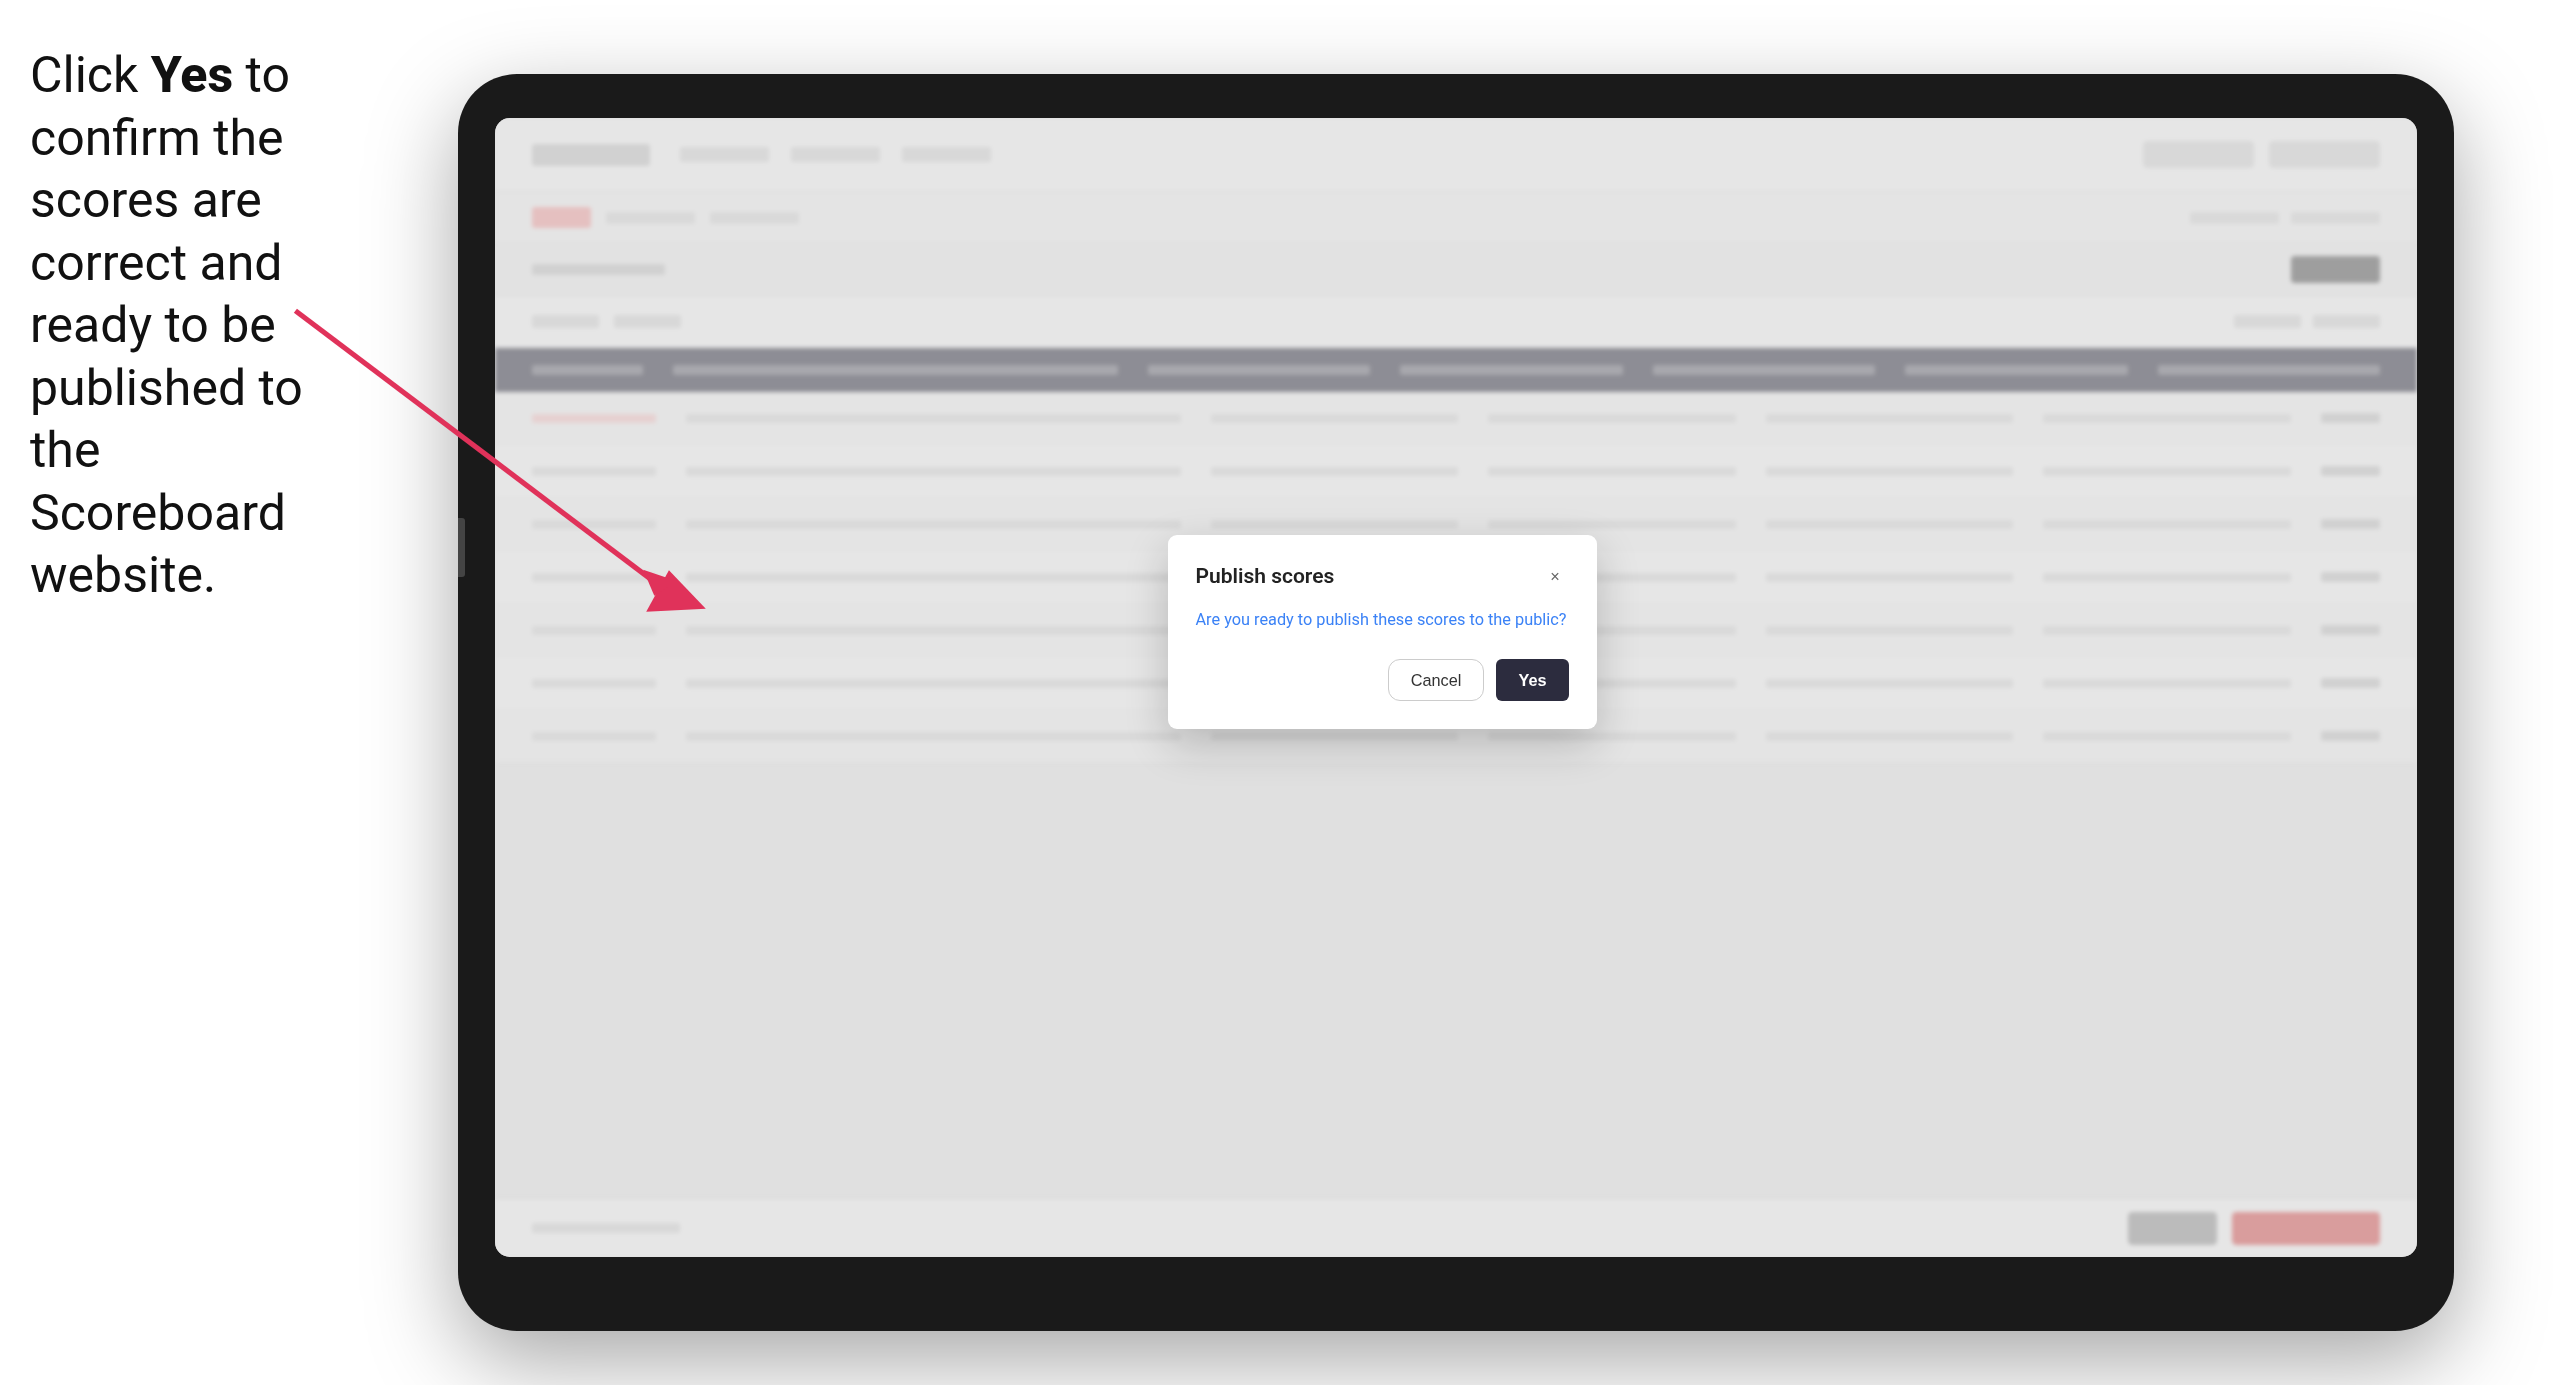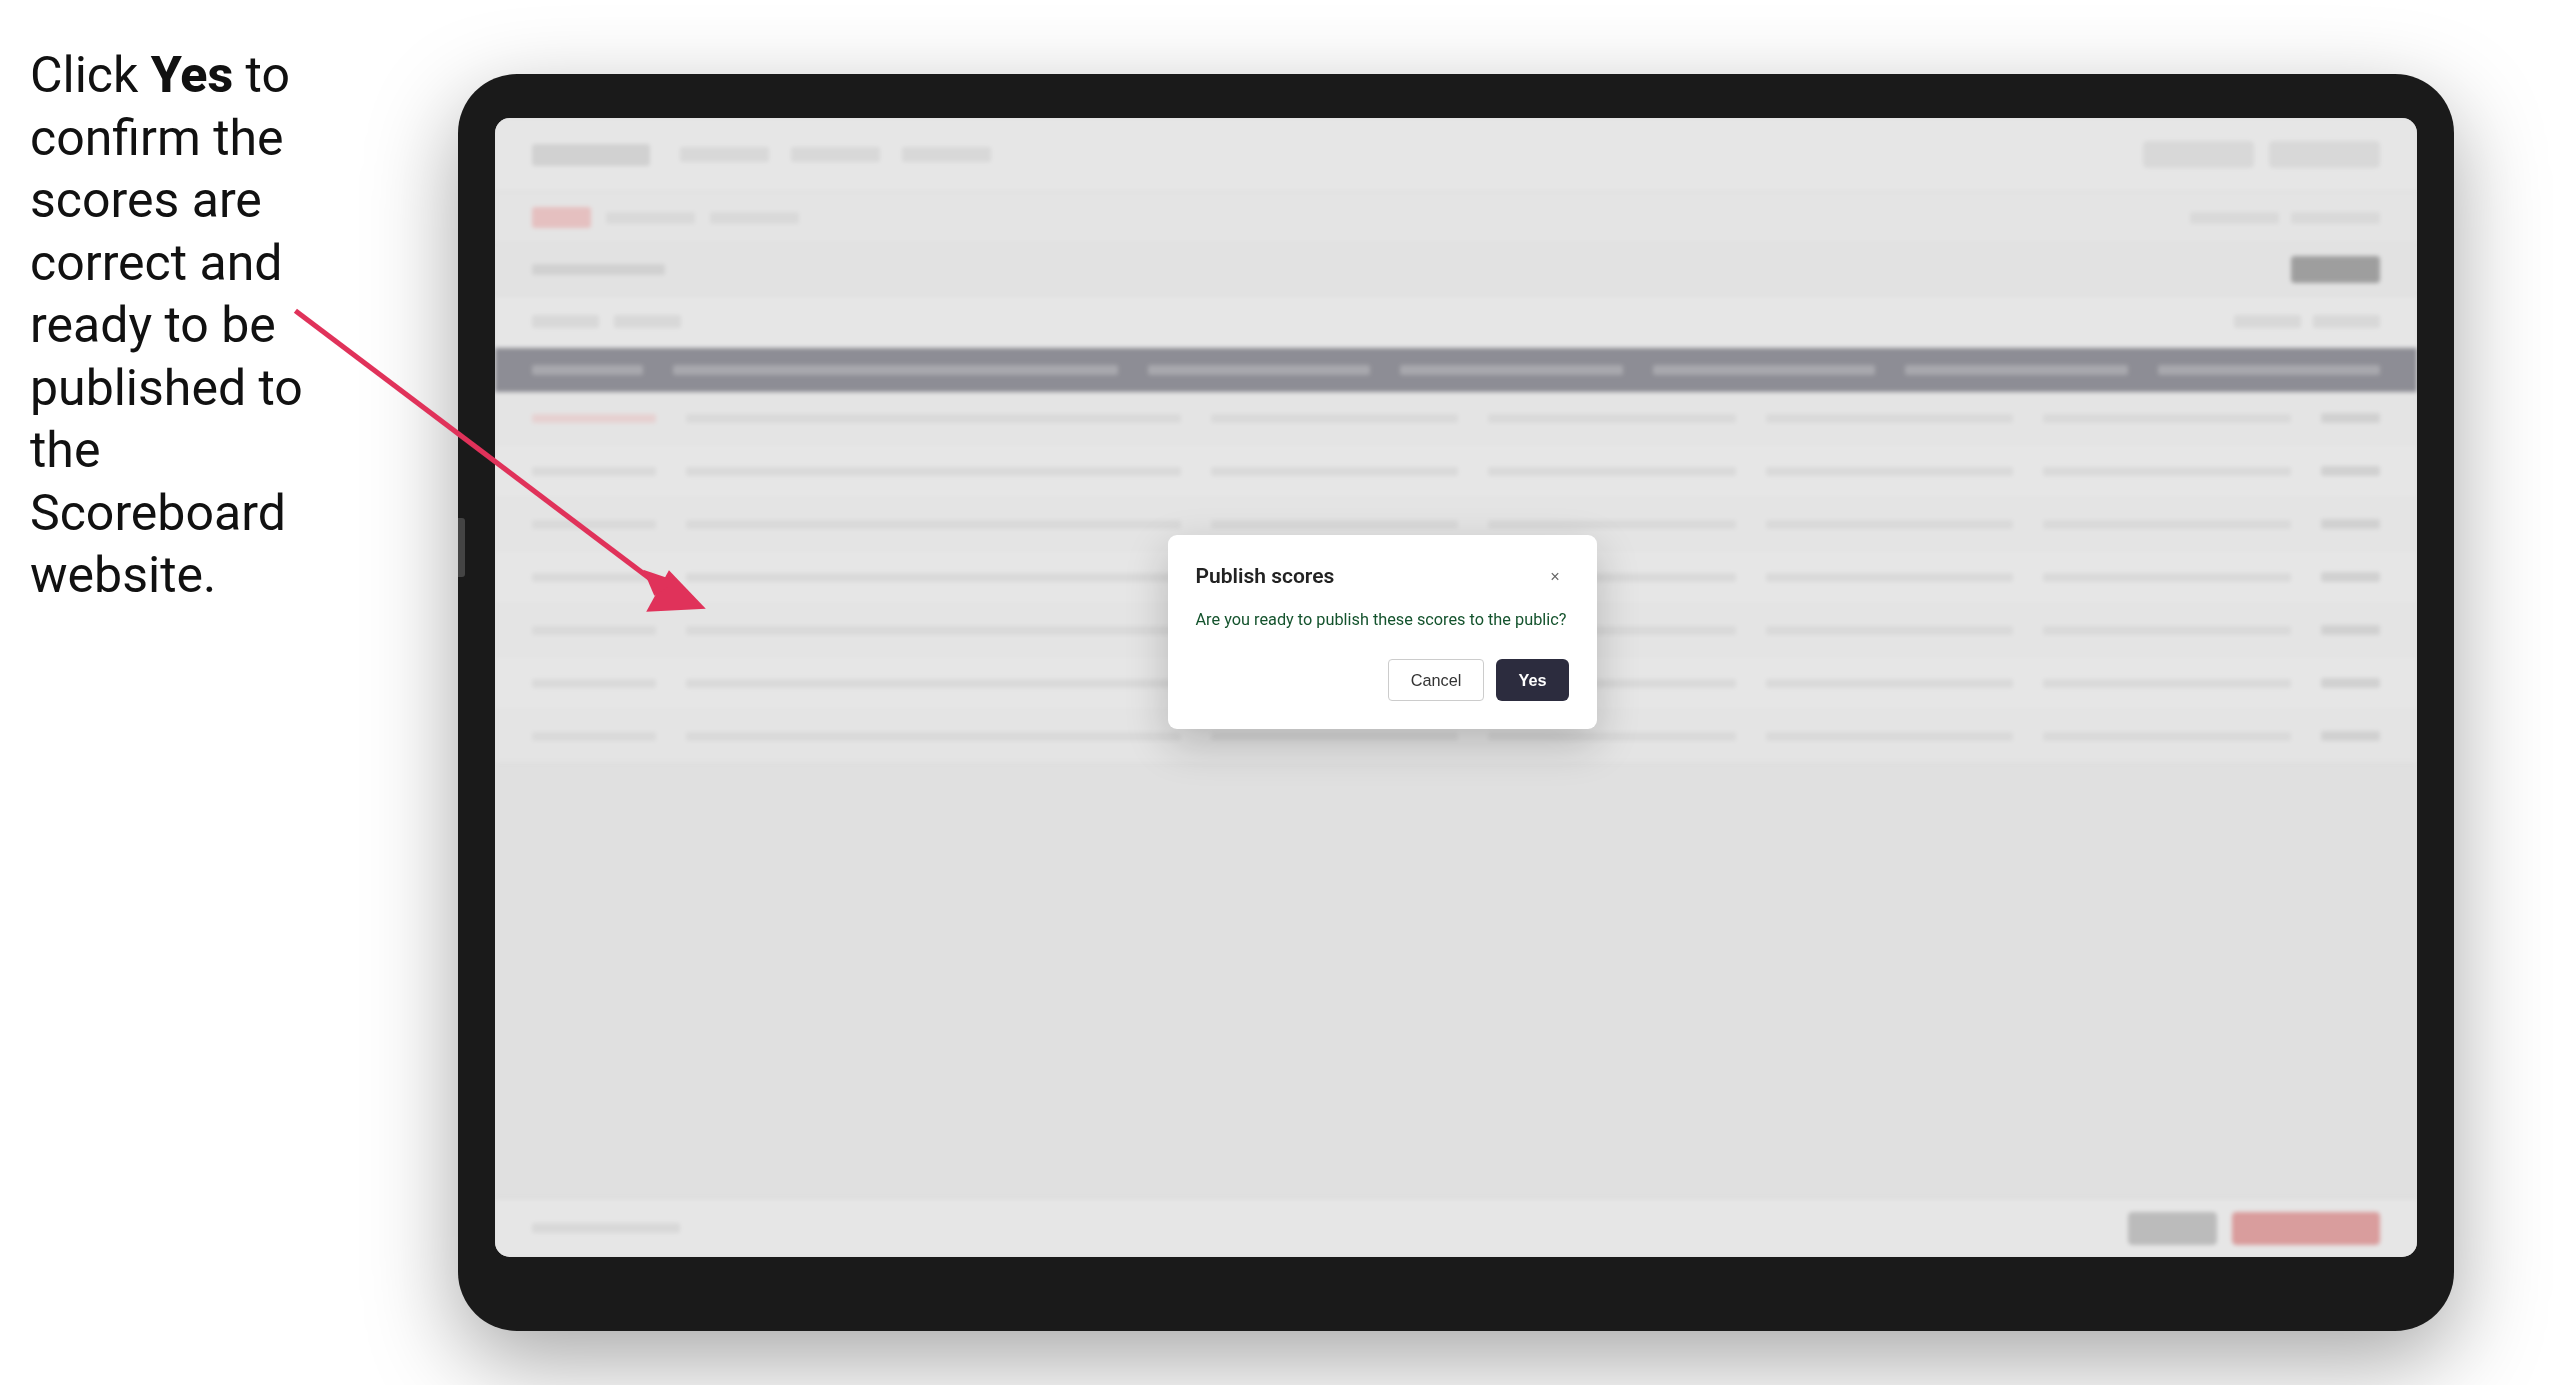--- a/index.html
+++ b/index.html
@@ -280,34 +280,34 @@
       border-radius: 50%;
       cursor: pointer;
       font-size: 16.3px;
       color: #666;
       border: none;
       background: transparent;
     }
 
     .modal-body {
       font-size: 16.3px;
-      color: #14532d;
+      color: #3b82f6;
       margin-bottom: 27px;
       line-height: 1.5;
     }
 
     .modal-footer {
       display: flex;
       justify-content: flex-end;
       gap: 12px;
     }
 
     .btn-cancel {
       padding: 10.4px 22px;
-      border-radius: 4px;
+      border-radius: 12px;
       border: 0.7px solid #ccc;
       background: #fff;
       font-size: 16.3px;
       color: #333;
       cursor: pointer;
     }
 
     .btn-yes {
       padding: 10.4px 22px;
       border-radius: 6px;

